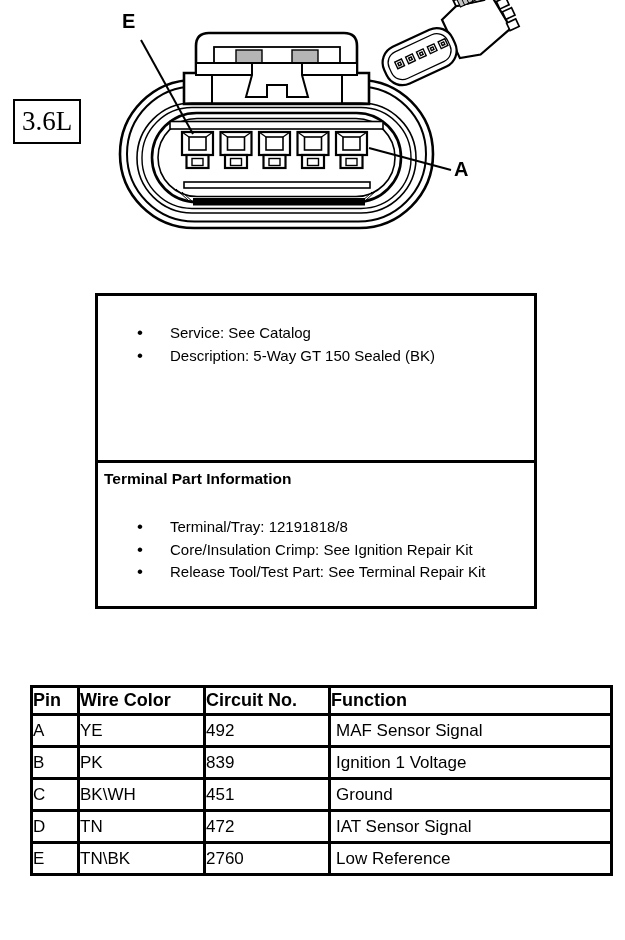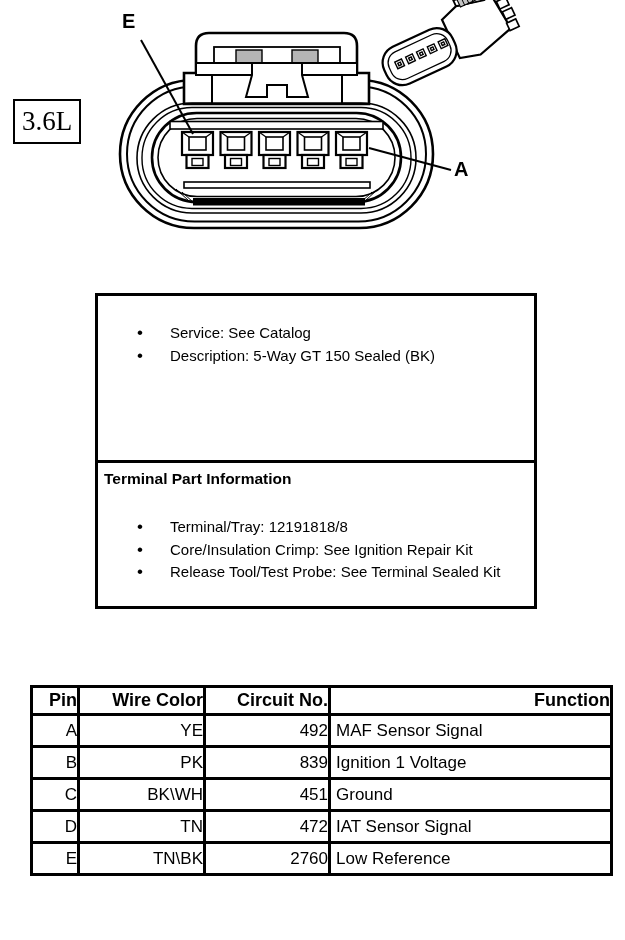--- a/index.html
+++ b/index.html
@@ -41,21 +41,21 @@
   .bullet::before {
     content:"\2022"; position:absolute; left:39px; top:0;
     font-size:17px; line-height:22.5px;
   }
   
   .pin-table {
     position:absolute; left:30px; top:685px; width:580px;
     border-collapse:collapse; table-layout:fixed;
   }
   .pin-table td {
-    border:3px solid #000; text-align:right; vertical-align:middle;
+    border:3px solid #000; text-align:left; vertical-align:middle;
     font-size:17px; padding:0; overflow:hidden; white-space:nowrap;
   }
   .pin-table td.title-cell {
     font-size:18px; font-weight:bold; text-align:left; padding:5px 2px 5px 5px;
     height:26px;
   }
   .pin-table td.hdr { font-size:18px; font-weight:bold; height:25px; }
   .pin-table td.data { height:29px; }
   .pin-table td.fn { text-align:left; padding-left:5px; }
 </style>
@@ -152,21 +152,21 @@
       <div class="bullets">
         <div class="bullet"><span>Service: See Catalog</span></div>
         <div class="bullet"><span>Description: 5-Way GT 150 Sealed (BK)</span></div>
       </div>
     </div>
     <div class="info-section second">
       <div class="info-heading">Terminal Part Information</div>
       <div class="bullets">
         <div class="bullet"><span>Terminal/Tray: 12191818/8</span></div>
         <div class="bullet"><span>Core/Insulation Crimp: See Ignition Repair Kit</span></div>
-        <div class="bullet"><span>Release Tool/Test Probe: See Terminal Sealed Kit</span></div>
+        <div class="bullet"><span>Release Tool/Test Part: See Terminal Repair Kit</span></div>
       </div>
     </div>
   </div>
 
   <table class="pin-table">
     <colgroup>
       <col style="width:47px">
         <col style="width:126px">
         <col style="width:125px">
         <col style="width:282px">

